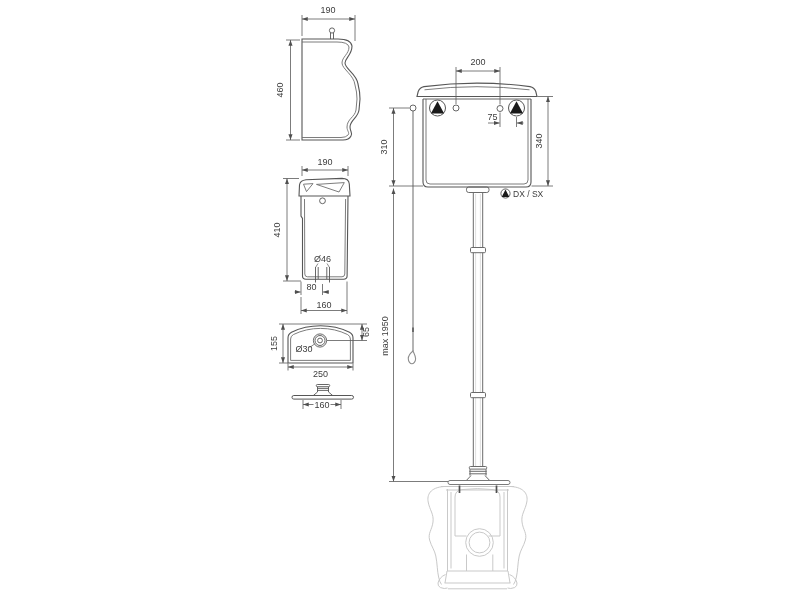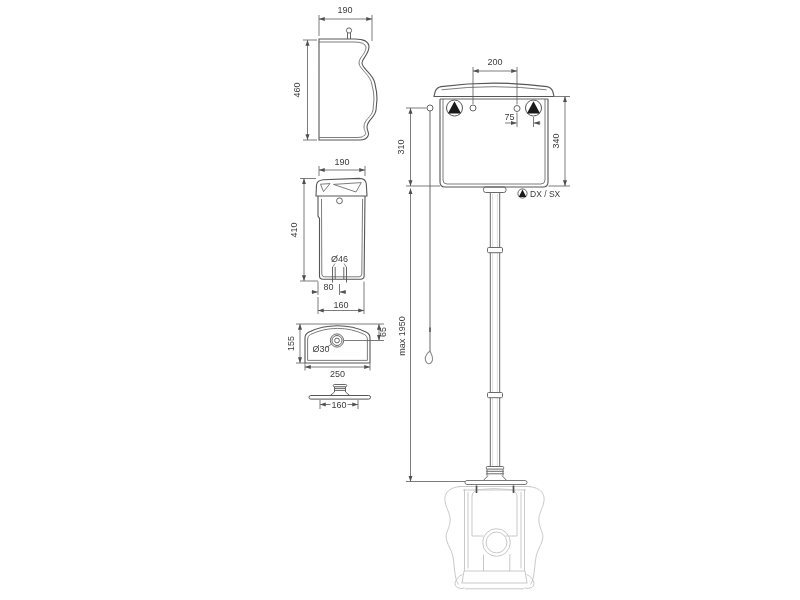--- a/index.html
+++ b/index.html
@@ -1,17 +1,17 @@
 <!DOCTYPE html>
 <html><head>
 <meta charset="utf-8">
 <style>
   html,body{margin:0;padding:0;background:#ffffff;}
   .canvas{position:relative;width:656px;height:600px;background:#ffffff;overflow:hidden;
-          font-family:"Liberation Sans", sans-serif;margin-left:17px;}
+          font-family:"Liberation Sans", sans-serif;}
   svg text{font-family:"Liberation Sans", sans-serif;font-size:9px;fill:#3c3c3c;}
   svg text.small{font-size:8.5px;}
 </style>
 </head>
 <body>
 
 <div class="canvas">
 <svg width="800" height="600" viewBox="0 0 800 600">
   <defs>
     <marker id="arw" viewBox="0 0 10 10" refX="9" refY="5" markerWidth="8" markerHeight="8" orient="auto-start-reverse">

